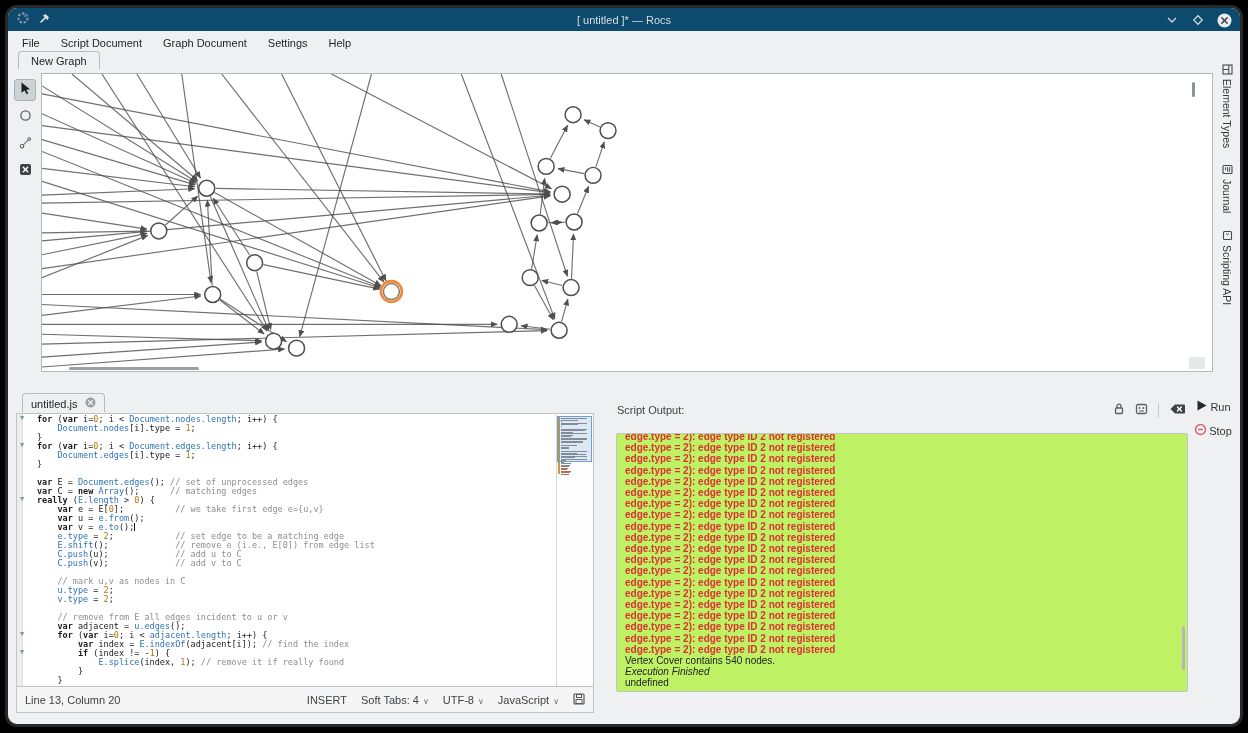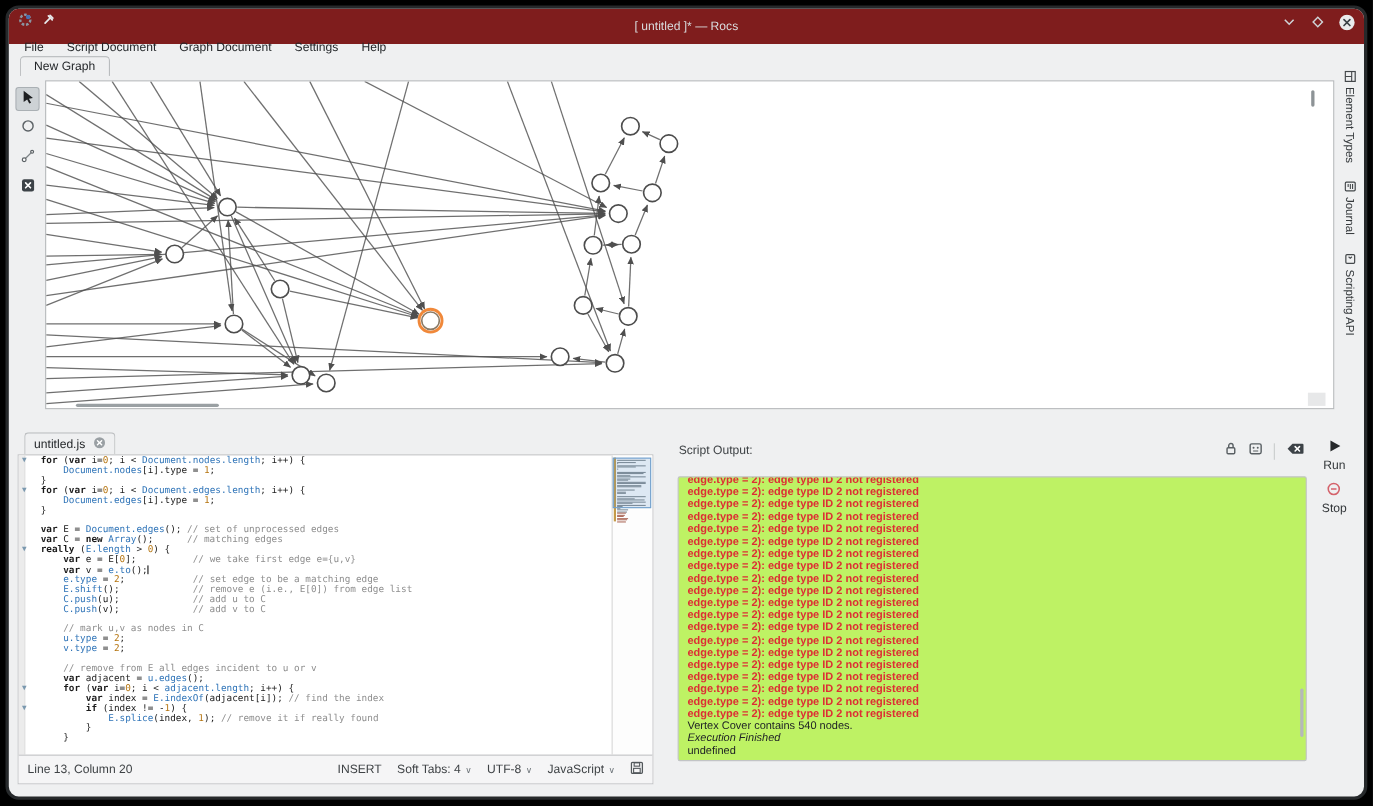--- a/index.html
+++ b/index.html
@@ -1,20 +1,20 @@
 <!DOCTYPE html>
 <html><head>
 <meta charset="utf-8">
 <style>
   html,body{margin:0;padding:0;background:#000;width:1248px;height:733px;overflow:hidden;
     font-family:"Liberation Sans",sans-serif;-webkit-font-smoothing:antialiased;}
   .window{position:absolute;left:5px;top:5px;width:1232px;height:716px;background:#eff0f1;
     border:3px solid #26292b;border-radius:12px;overflow:hidden;box-shadow:0 0 0 1px #000;}
   
-  .titlebar{position:absolute;left:0;top:0;right:0;height:32px;background:#7f1d1d;display:flex;align-items:center;}
+  .titlebar{position:absolute;left:0;top:0;right:0;height:23px;background:#0c4a6e;display:flex;align-items:center;}
   .tb-left{position:absolute;left:8px;top:0;height:24px;display:flex;align-items:center;gap:8px;}
   .tb-title{position:absolute;left:0;right:0;text-align:center;color:#d9dcde;font-size:11px;}
   .tb-right{position:absolute;right:8px;top:0;height:24px;display:flex;align-items:center;gap:10px;}
   .tb-btn{width:16px;height:16px;display:flex;align-items:center;justify-content:center;cursor:pointer;}
   
   .menubar{position:absolute;left:0;top:24px;right:0;height:22px;display:flex;align-items:center;padding-left:6px;}
   .menu-item{font-size:11px;color:#232629;padding:2px 8px;margin-right:5px;border-radius:3px;cursor:default;}
   
   .graph-tabbar{position:absolute;left:0;top:42px;right:26px;height:19px;}
   .graph-tab{position:absolute;left:10px;bottom:0;padding:3px 12px 2px;font-size:11px;color:#232629;
@@ -61,21 +61,21 @@
   .oh-icons{margin-left:auto;display:flex;align-items:center;gap:10px;margin-right:2px;}
   .oh-sep{width:1px;height:15px;background:#c9cccd;}
   .output-box{position:absolute;left:8px;right:0;top:42px;height:259px;background:#bef264;border:1px solid #c2c4c6;
     box-sizing:border-box;overflow:hidden;border-radius:2px;}
   .output-inner{margin-top:-5px;padding:2px 8px;font-size:10px;line-height:11.2px;color:#202326;}
   .err{color:#dd2f34;font-weight:600;}
   .it{font-style:italic;}
   .out-scroll{position:absolute;right:2px;top:192px;width:3px;height:44px;background:#b5b8ba;border-radius:2px;}
   
   .run-controls{position:absolute;right:6px;top:8px;width:42px;display:flex;flex-direction:column;align-items:center;gap:9px;}
-  .rc-btn{display:flex;flex-direction:column;align-items:center;gap:2px;font-size:11px;color:#33373a;cursor:pointer;}
+  .rc-btn{display:flex;flex-direction:row;align-items:center;gap:2px;font-size:11px;color:#33373a;cursor:pointer;}
 </style>
 </head>
 <body>
 
 <div class="window">
 
   <div class="titlebar">
     <div class="tb-left">
       <span>
         <svg width="14" height="14" viewBox="0 0 14 14">
@@ -300,20 +300,21 @@
             <div class="line"><span>    </span><span class="b">Document.nodes</span><span>[i].type = </span><span class="n">1</span><span>;</span></div>
             <div class="line"><span>}</span></div>
             <div class="line"><span class="fold">▼</span><span class="k">for</span><span> (</span><span class="k">var</span><span> i=</span><span class="n">0</span><span>; i &lt; </span><span class="b">Document.edges.length</span><span>; i++) {</span></div>
             <div class="line"><span>    </span><span class="b">Document.edges</span><span>[i].type = </span><span class="n">1</span><span>;</span></div>
             <div class="line"><span>}</span></div>
             <div class="line"></div>
             <div class="line"><span class="k">var</span><span> E = </span><span class="b">Document.edges</span><span>(); </span><span class="c">// set of unprocessed edges</span></div>
             <div class="line"><span class="k">var</span><span> C = </span><span class="k">new</span><span> </span><span class="b">Array</span><span>();      </span><span class="c">// matching edges</span></div>
             <div class="line"><span class="fold">▼</span><span class="k">really</span><span> (</span><span class="b">E.length</span><span> &gt; </span><span class="n">0</span><span>) {</span></div>
             <div class="line"><span>    </span><span class="k">var</span><span> e = E[</span><span class="n">0</span><span>];          </span><span class="c">// we take first edge e={u,v}</span></div>
+            <div class="line"><span>    </span><span class="k">var</span><span> u = </span><span class="b">e.from</span><span>();</span></div>
             <div class="line"><span>    </span><span class="k">var</span><span> v = </span><span class="b">e.to</span><span>();</span><span class="cursor"></span></div>
             <div class="line"><span>    </span><span class="b">e.type</span><span> = </span><span class="n">2</span><span>;            </span><span class="c">// set edge to be a matching edge</span></div>
             <div class="line"><span>    </span><span class="b">E.shift</span><span>();             </span><span class="c">// remove e (i.e., E[0]) from edge list</span></div>
             <div class="line"><span>    </span><span class="b">C.push</span><span>(u);             </span><span class="c">// add u to C</span></div>
             <div class="line"><span>    </span><span class="b">C.push</span><span>(v);             </span><span class="c">// add v to C</span></div>
             <div class="line"></div>
             <div class="line"><span>    </span><span class="c">// mark u,v as nodes in C</span></div>
             <div class="line"><span>    </span><span class="b">u.type</span><span> = </span><span class="n">2</span><span>;</span></div>
             <div class="line"><span>    </span><span class="b">v.type</span><span> = </span><span class="n">2</span><span>;</span></div>
             <div class="line"></div>

